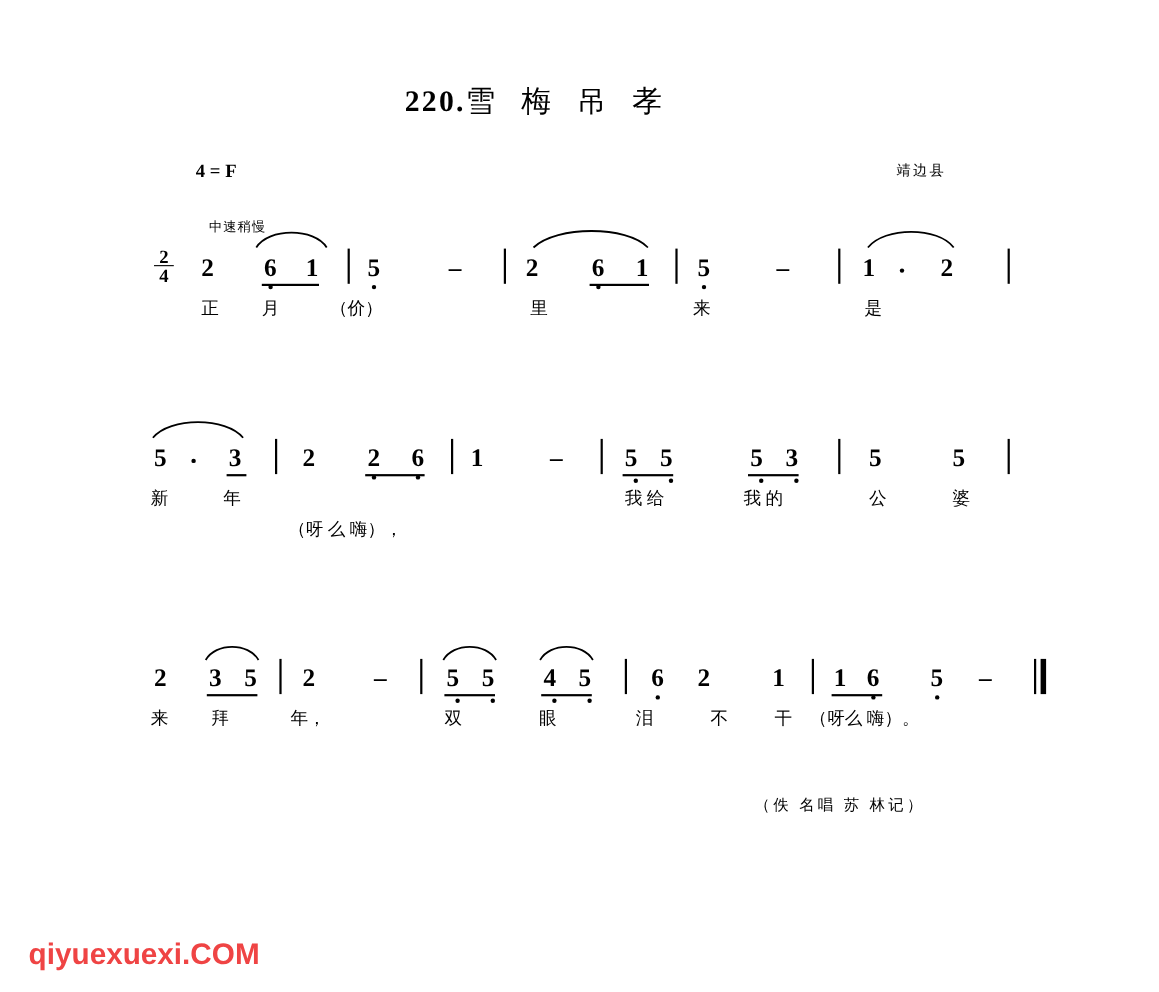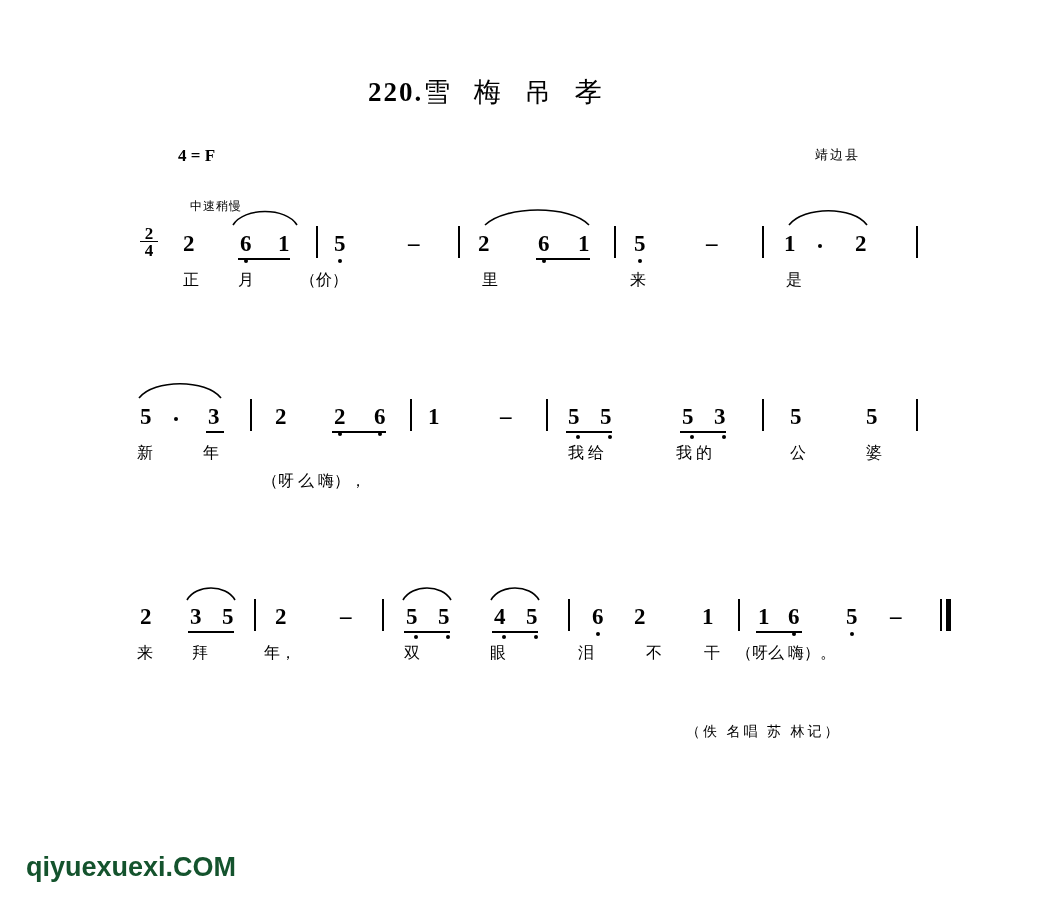--- a/index.html
+++ b/index.html
@@ -160,21 +160,21 @@
     position: absolute;
     left: 26px;
     top: 852px;
     font-family: "Liberation Sans", sans-serif;
     font-size: 27px;
     font-weight: bold;
     letter-spacing: 0px;
     white-space: nowrap;
     color: #e8322a;
   }
-  .watermark .rest { color: #14532d; }
+  .watermark .rest { color: #ef4444; }
 </style>
 </head>
 <body>
 
 <div class="sheet">
 
   <div class="title">
     <span class="num">220.</span><span class="cn">雪 梅 吊 孝</span>
   </div>
 

